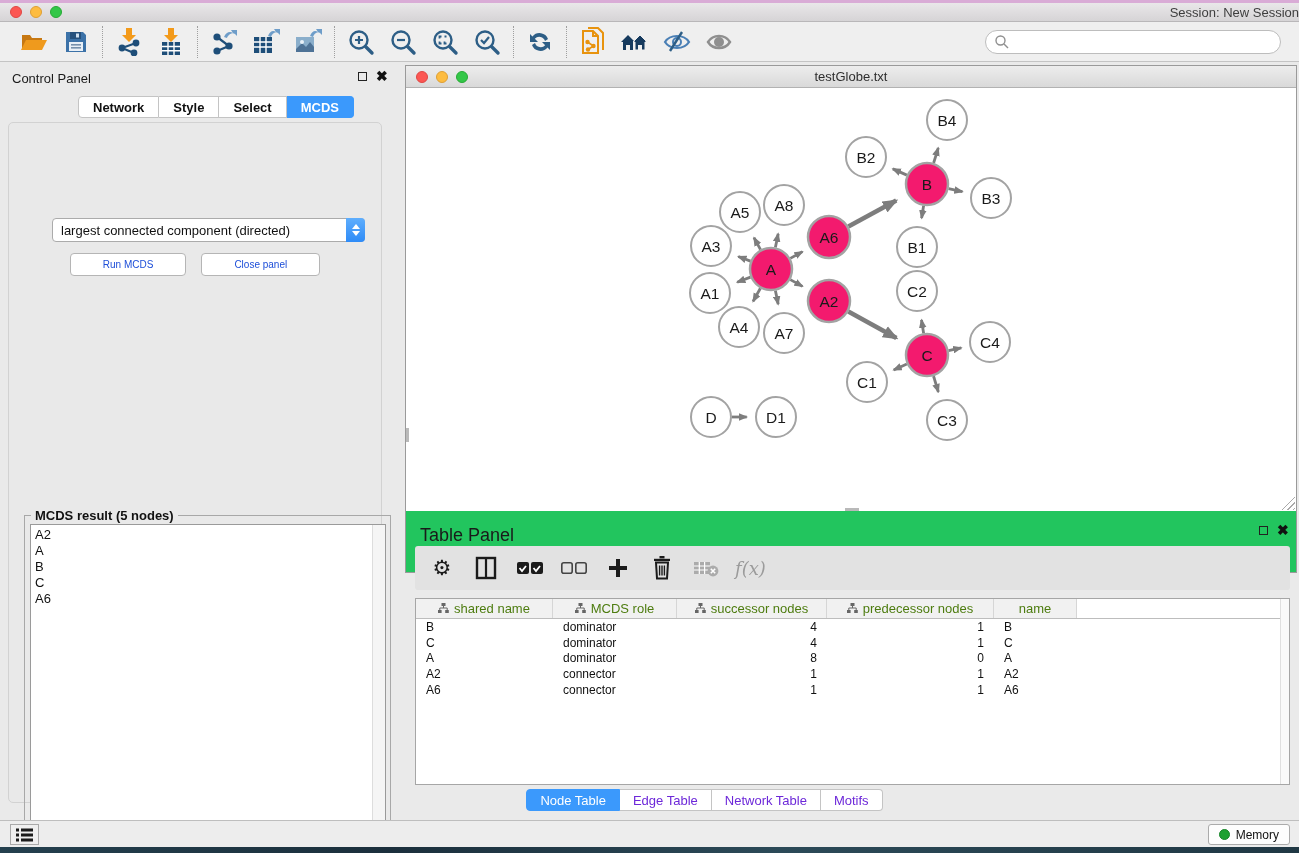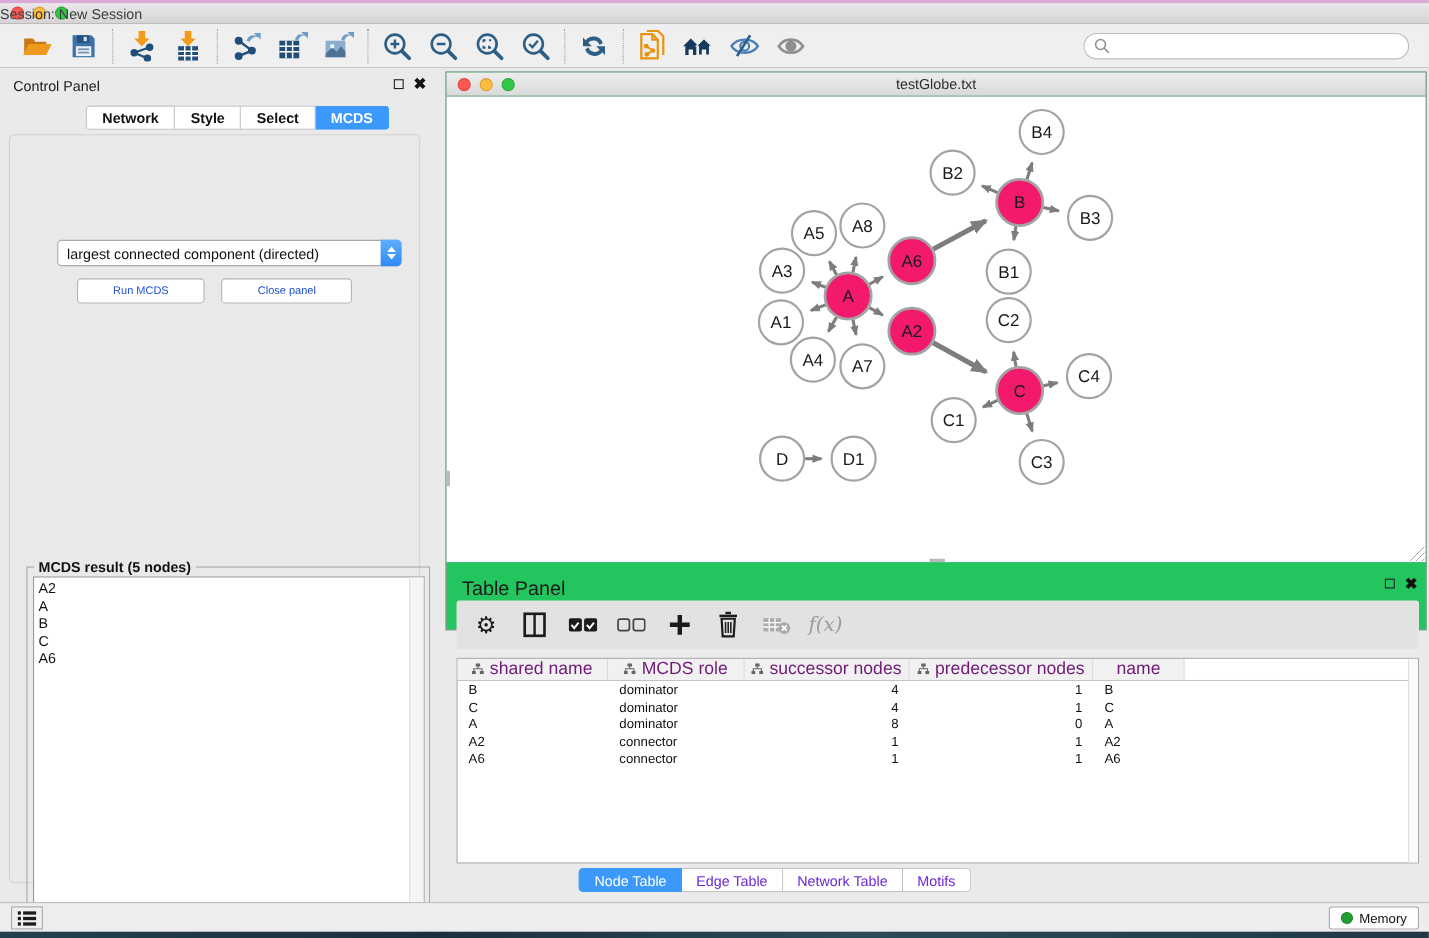--- a/index.html
+++ b/index.html
@@ -9,21 +9,21 @@
   
   .top-strip { position:absolute; left:0; top:0; width:1299px; height:3px; background:#D9ABD6; }
   .titlebar { position:absolute; left:0; top:3px; width:1299px; height:19px;
     background:linear-gradient(#E9E7E9,#D6D4D6); border-bottom:1px solid #B9B7B9;
     display:flex; align-items:center; }
   .traffic { display:flex; gap:8px; margin-left:10px; }
   .tl { width:12px; height:12px; border-radius:50%; }
   .tl.red { background:#FC5753; border:1px solid #DF4744; }
   .tl.yellow { background:#FDBC40; border:1px solid #DE9F34; }
   .tl.green { background:#33C748; border:1px solid #27AA35; }
-  .title-text { position:absolute; left:0; right:0; text-align:left; font-size:13px; color:#3E3E3E; }
+  .title-text { position:absolute; left:0; right:0; text-align:right; font-size:13px; color:#3E3E3E; }
 
   
   .toolbar { position:absolute; left:0; top:22px; width:1299px; height:40px; background:#EFEFEF;
     border-bottom:1px solid #C4C4C4; display:flex; align-items:center; padding:0 8px; }
   .tb-group { display:flex; align-items:center; gap:10px; padding:0 10px; }
   .tb-sep { width:1px; height:32px; border-left:1px dotted #9F9F9F; }
   .tb-btn { width:32px; height:32px; display:flex; align-items:center; justify-content:center; cursor:pointer; }
   .search-wrap { margin-left:auto; margin-right:10px; }
   .search-box { width:296px; height:24px; background:#FFFFFF; border:1px solid #BDBDBD; border-radius:12px;
     display:flex; align-items:center; padding-left:8px; }
@@ -87,21 +87,21 @@
   .tp-toolbar { position:absolute; left:415px; top:484px; width:875px; height:44px; background:#E2E2E2;
     border-radius:3px; display:flex; align-items:center; gap:14px; padding-left:12px; }
   .tp-btn { width:30px; height:30px; display:flex; align-items:center; justify-content:center; cursor:pointer; }
   .gear-glyph { font-size:21px; color:#1B1B1B; font-family:"DejaVu Sans", sans-serif; line-height:1; }
   .fx-label { font-family:"DejaVu Serif", serif; font-style:italic; font-size:18px; color:#9B9B9B; }
 
   .data-table { position:absolute; left:415px; top:536px; width:875px; height:187px; background:#FFFFFF;
     border:1px solid #A6A6A6; }
   .dt-scroll { position:absolute; right:0; top:0; width:9px; height:100%; background:#FAFAFA; border-left:1px solid #E0E0E0; }
   .dt-header { display:flex; height:20px; border-bottom:1px solid #BDBDBD; }
-  .dt-hcell { background:#F1F1F1; border-right:1px solid #D6D6D6; font-size:16px; color:#701a75;
+  .dt-hcell { background:#F1F1F1; border-right:1px solid #D6D6D6; font-size:13px; color:#4d7c0f;
     display:flex; align-items:center; justify-content:center; gap:5px; }
   .dt-hcell.filler { background:#FFFFFF; border-right:none; }
   .dt-row { display:flex; height:15.7px; font-size:12px; color:#111; }
   .dt-cell { padding:0 10px; display:flex; align-items:center; }
   .dt-cell.right { justify-content:flex-end; }
 
   .tp-tabs { position:absolute; left:0; width:100%; top:727px; display:flex; justify-content:center; }
   .tp-tabs-inner { display:flex; margin-left:110px; }
   .tp-tab { height:22px; padding:0 13px; background:#FFFFFF; border:1px solid #C4C4C4; border-left:none;
     font-size:13px; color:#6d28d9; display:flex; align-items:center; }

